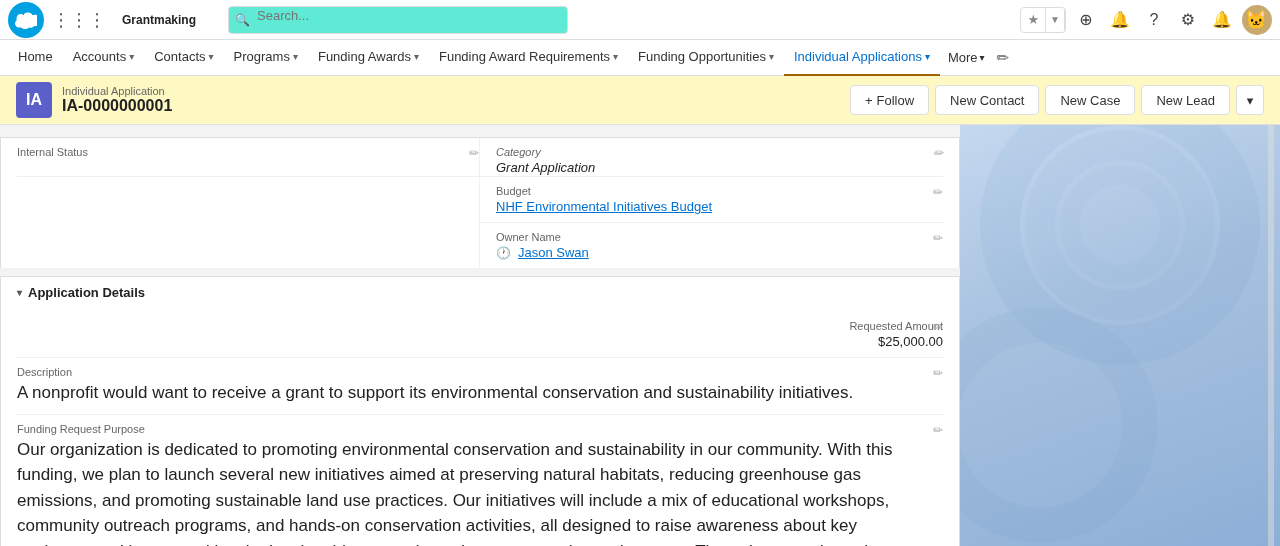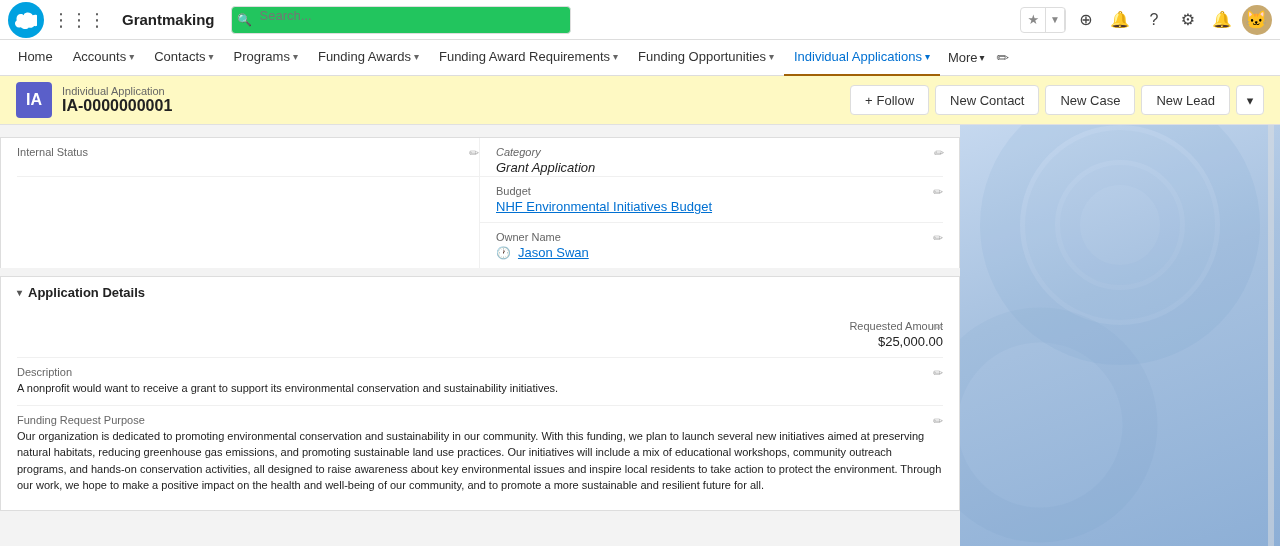--- a/index.html
+++ b/index.html
@@ -13,21 +13,21 @@
     .salesforce-logo {
       width: 36px; height: 36px; background: #00a1e0; border-radius: 50%;
       display: flex; align-items: center; justify-content: center; flex-shrink: 0;
     }
     .salesforce-logo svg { width: 22px; height: 22px; fill: white; }
     .search-bar {
       flex: 1; max-width: 340px; margin-left: 8px; position: relative;
     }
     .search-bar input {
       width: 100%; height: 28px; border: 1px solid #ddd; border-radius: 4px;
-      padding: 0 8px 8px 28px; font-size: 13px; background: #22c55e; outline: none;
+      padding: 0 8px 8px 28px; font-size: 13px; background: #5eead4; outline: none;
     }
     .search-icon-wrap {
       position: absolute; left: 7px; top: 50%; transform: translateY(-50%);
       color: #888; font-size: 12px;
     }
     .top-bar-actions {
       margin-left: auto; display: flex; align-items: center; gap: 6px;
     }
     .top-bar-icon {
       width: 28px; height: 28px; display: flex; align-items: center; justify-content: center;
@@ -48,21 +48,21 @@
     }
     .favorites-btn .fav-star { color: #888; font-size: 13px; }
     .favorites-btn .fav-drop { font-size: 10px; color: #888; padding: 0 4px; }
 
     
     .nav-bar {
       display: flex; align-items: center; background: #fff; height: 36px;
       border-bottom: 1px solid #ddd; padding: 0 8px;
     }
     .nav-app-name {
-      font-size: 15px; font-weight: 700; color: #222; white-space: nowrap;
+      font-size: 12px; font-weight: 700; color: #222; margin-right: 16px; white-space: nowrap;
     }
     .nav-items { display: flex; align-items: center; gap: 0; flex: 1; }
     .nav-item {
       display: flex; align-items: center; padding: 0 10px; height: 36px; cursor: pointer;
       color: #333; font-size: 13px; white-space: nowrap; border-bottom: 2px solid transparent;
       position: relative;
     }
     .nav-item.active {
       border-bottom: 2px solid #a16207; color: #0070d2; font-weight: 400;
     }
@@ -127,21 +127,21 @@
       padding: 8px 16px; display: flex; align-items: center; gap: 6px;
       font-size: 13px; font-weight: 600; color: #222;
     }
     .section-toggle { cursor: pointer; font-size: 10px; color: #555; }
     .col-field { padding: 6px 0; border-bottom: 1px solid #f0f0f0; position: relative; }
     .col-field:last-child { border-bottom: none; }
 
     .owner-icon { font-size: 12px; margin-right: 3px; }
 
     
-    .desc-text { font-size: 11px; color: #222; line-height: 1.5; }
+    .desc-text { font-size: 17px; color: #222; line-height: 1.5; }
   </style>
 </head>
 <body>
 
 <div class="top-bar">
   <div class="salesforce-logo">
     <svg viewBox="0 0 52 35" xmlns="http://www.w3.org/2000/svg">
       <path d="M21.5 3.5C23.8 1.3 27 0 30.5 0c4.8 0 9 2.6 11.3 6.5 1.8-.8 3.8-1.2 5.9-1.2 7.4 0 13.3 6 13.3 13.3S55.1 32 47.7 32c-.9 0-1.8-.1-2.6-.3C43.3 34.2 40.2 36 36.8 36c-1.5 0-2.9-.3-4.2-.9C30.7 37.5 27.4 39 23.8 39c-3.9 0-7.4-1.7-9.8-4.4C12.6 35 11 35.3 9.4 35.3 4.2 35.3 0 31.1 0 25.9c0-3.3 1.7-6.2 4.2-7.9-.5-1.2-.7-2.4-.7-3.7C3.5 8 8 3.5 13.6 3.5c2.9 0 5.5 1.1 7.4 3z" fill="white"></path>
     </svg>
   </div>

